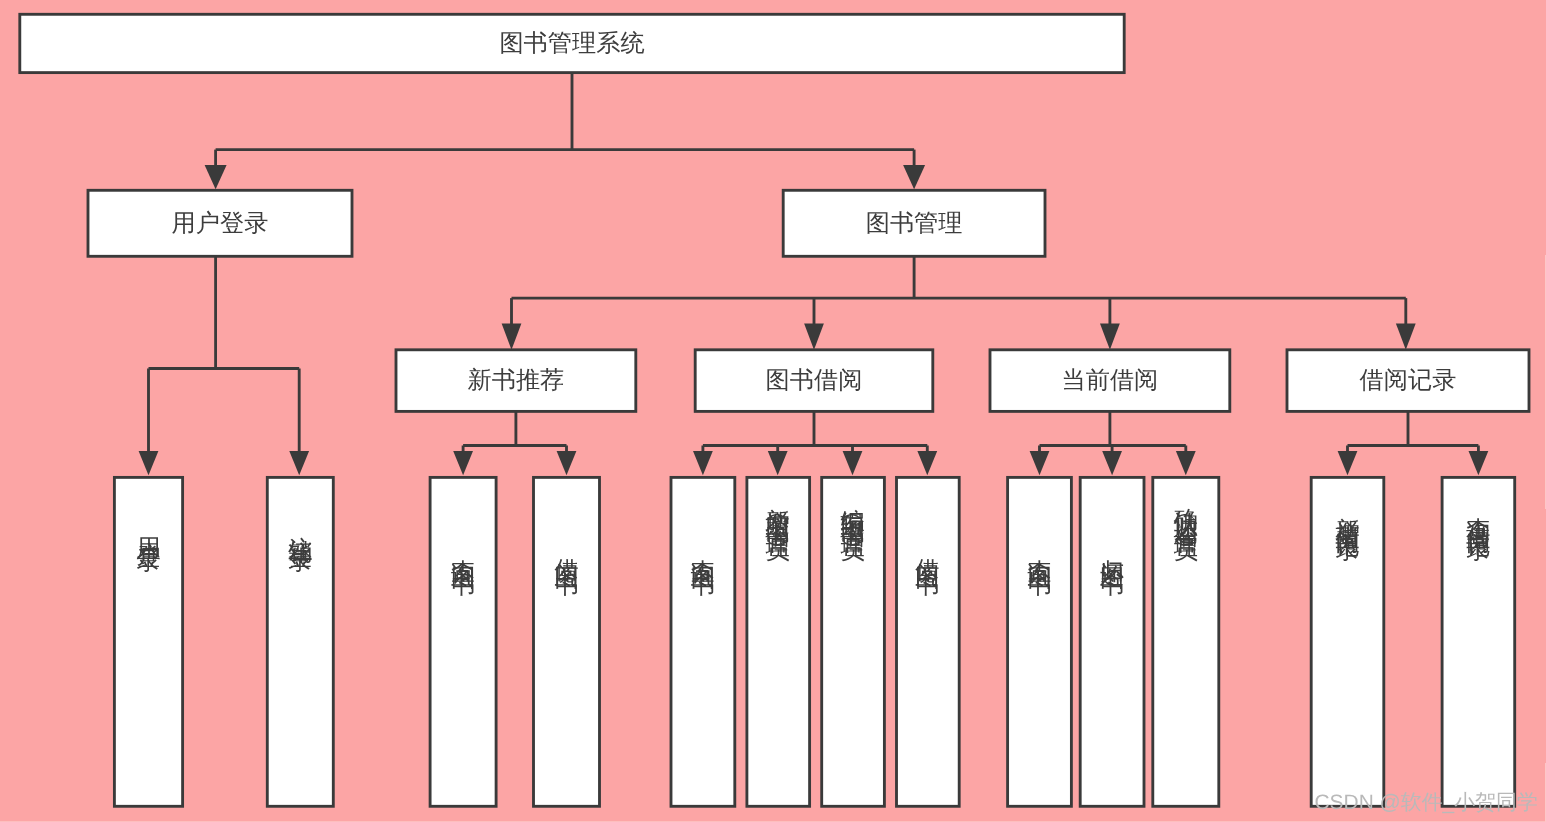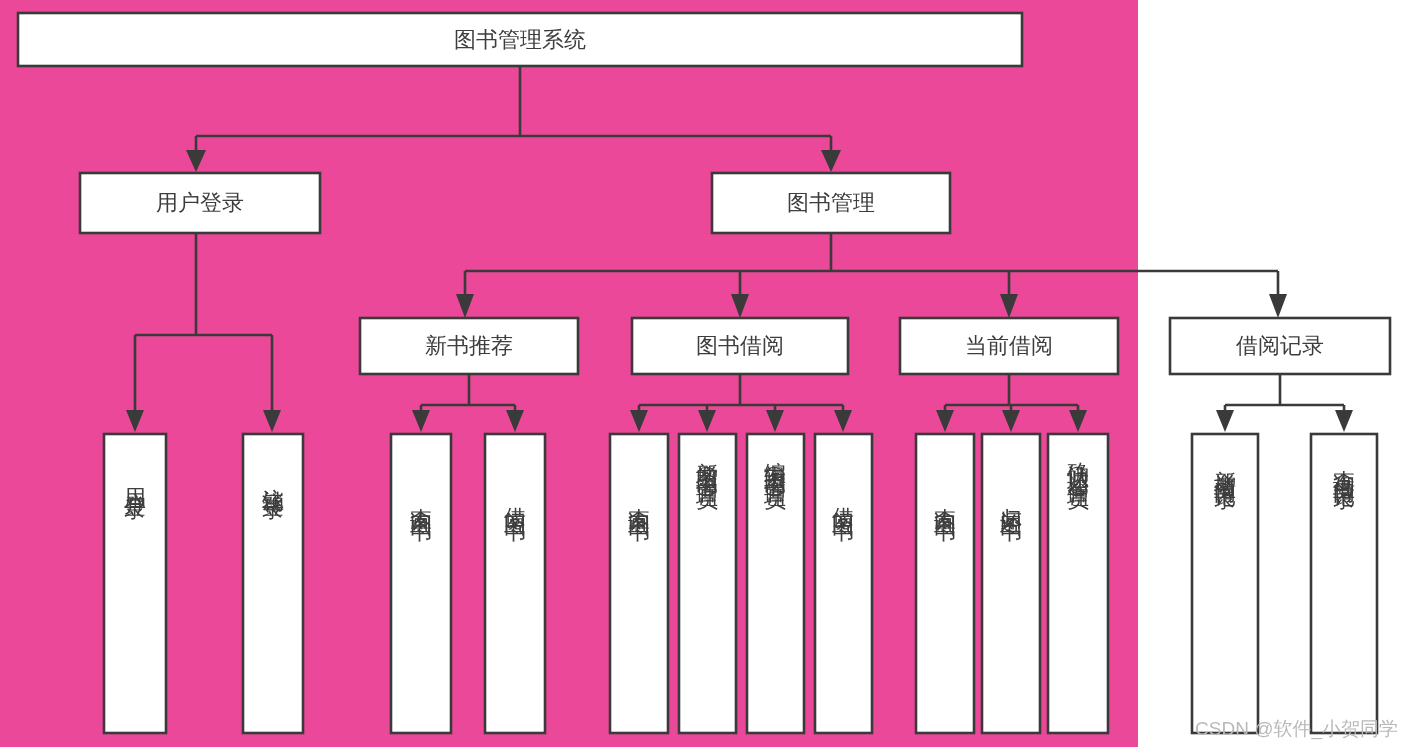--- a/index.html
+++ b/index.html
@@ -9,23 +9,23 @@
   }
   body {
     width: 1405px;
     height: 747px;
     font-family: "Liberation Sans", "DejaVu Sans", sans-serif;
     overflow: hidden;
     position: relative;
   }
   #diagram-root {
     position: relative;
-    width: 1138px;
+    width: 1405px;
     height: 747px;
-    background: #ec4899;
+    background: #fca5a5;
   }
   svg.diagram-svg {
     position: absolute;
     left: 0;
     top: 0;
     width: 1405px;
     height: 747px;
     display: block;
   }
   .node-box {

